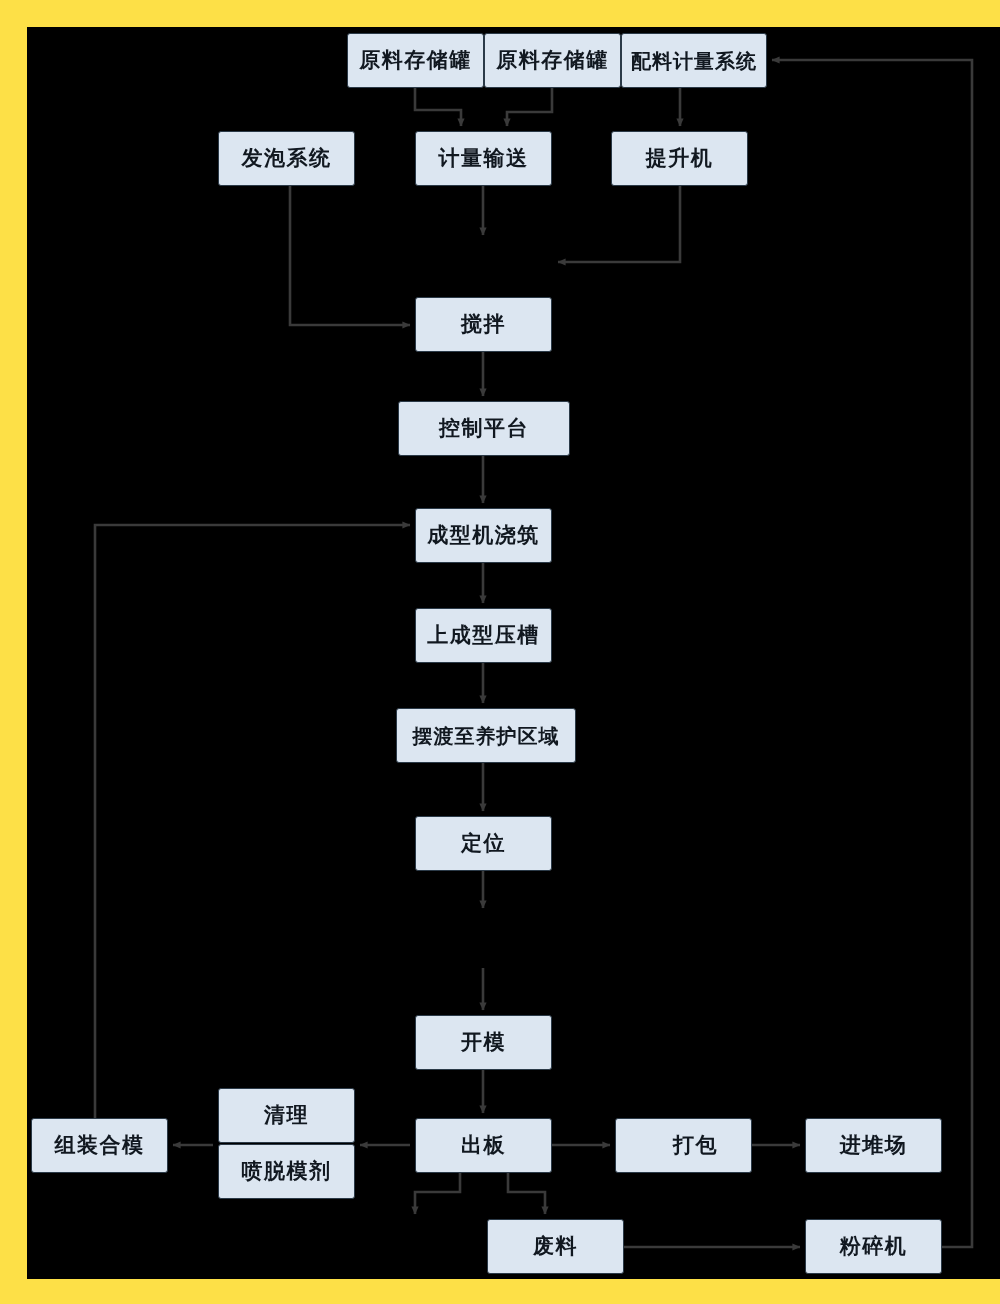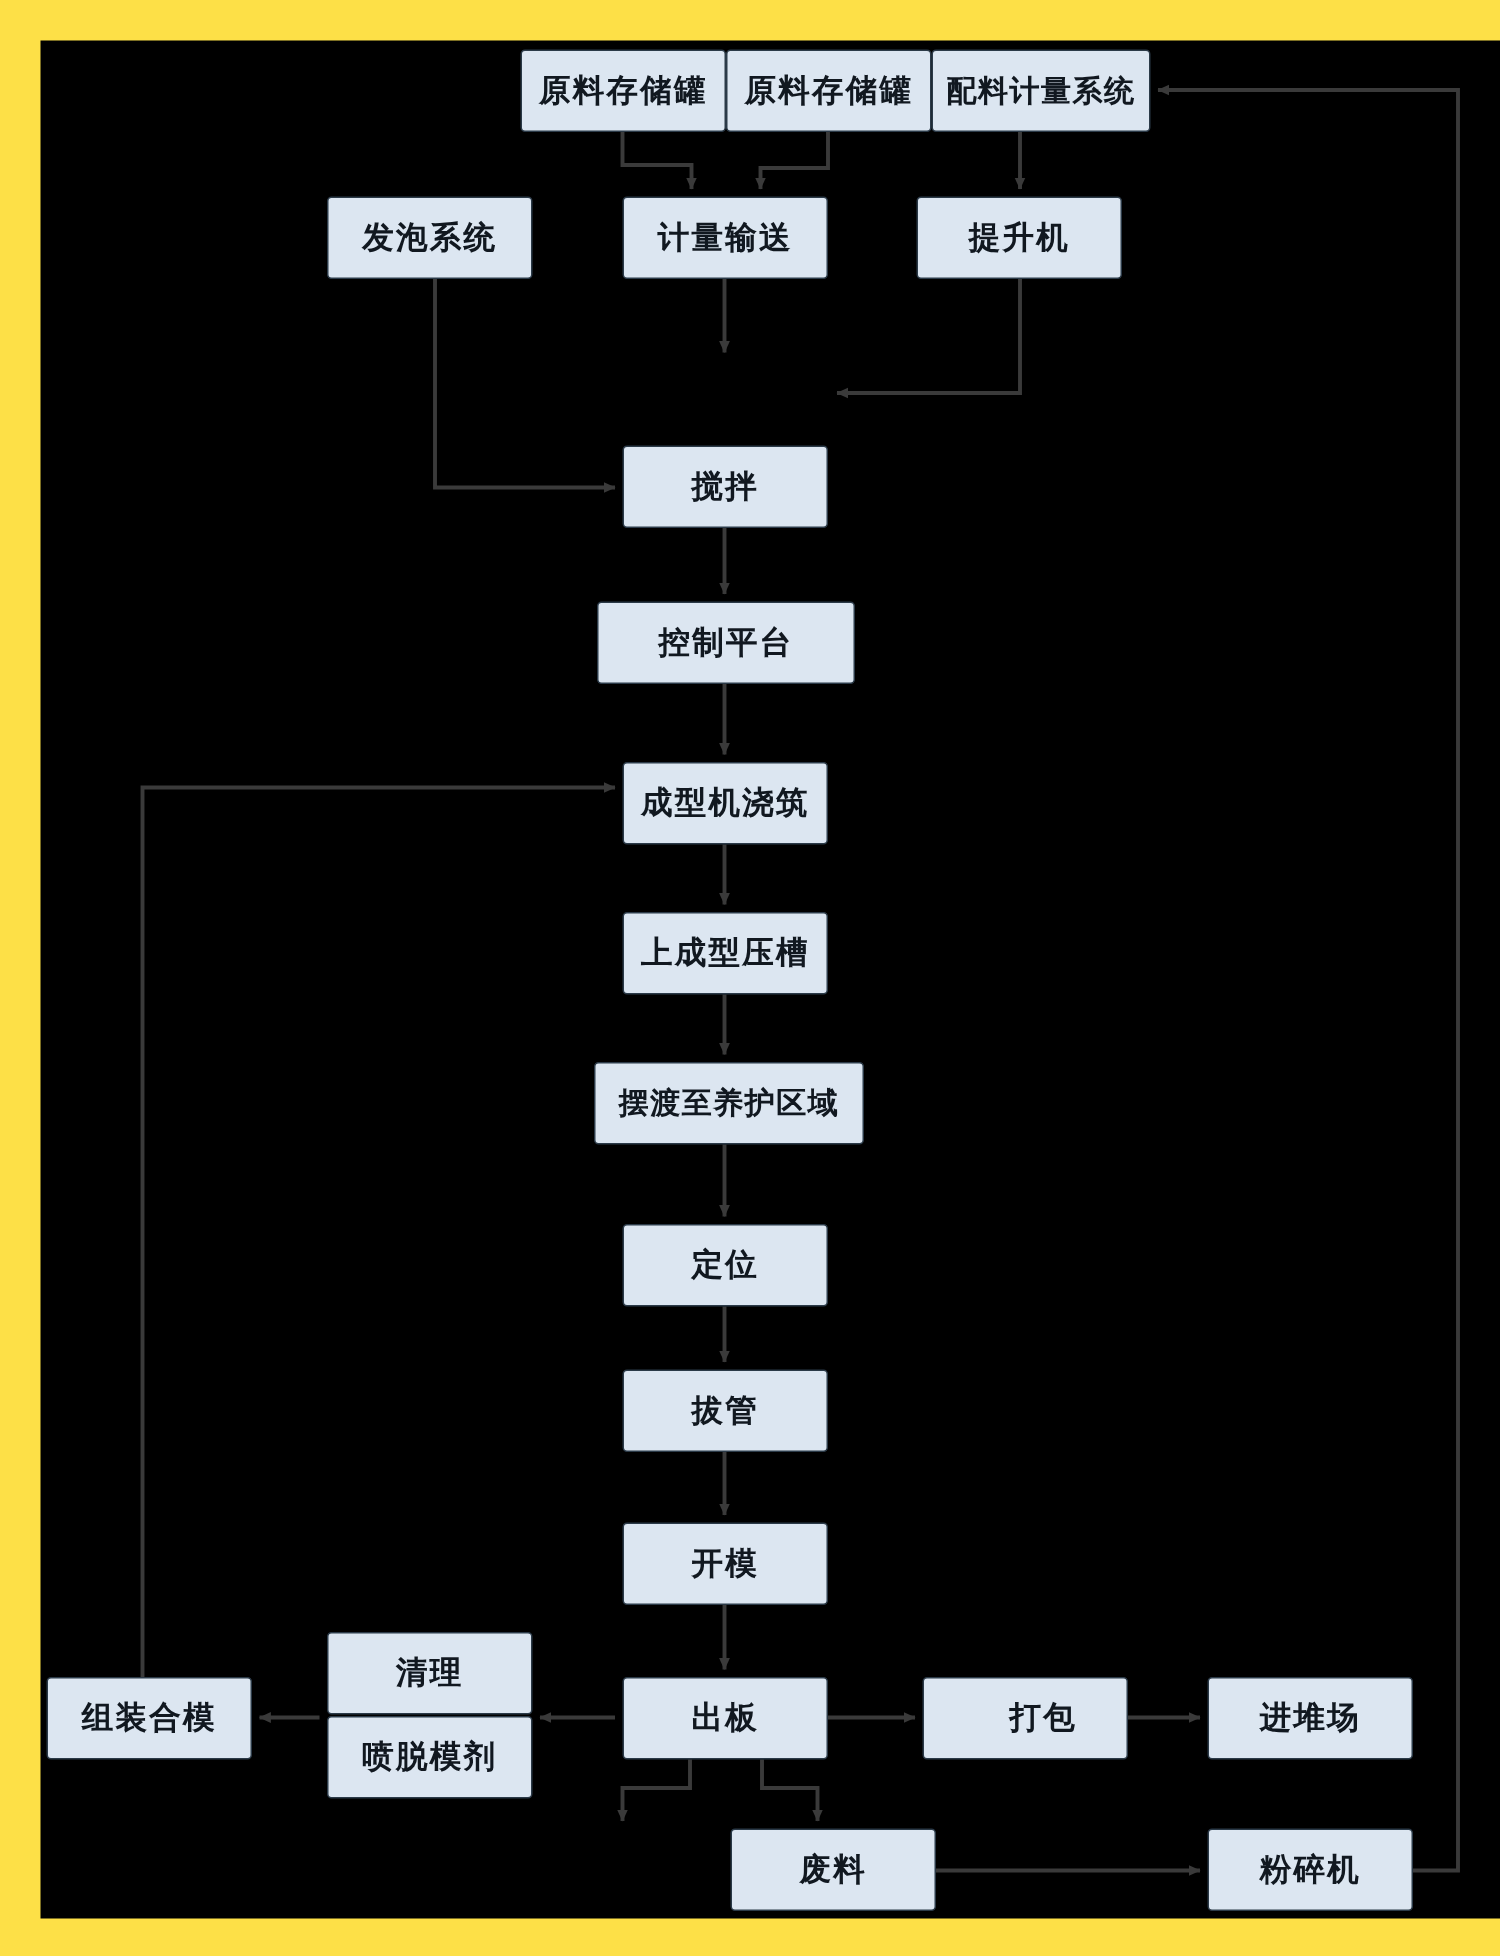--- a/index.html
+++ b/index.html
@@ -124,21 +124,20 @@
 
   <div class="node" style="left:415px;top:297px;width:137px;height:55px;">搅拌</div>
 
   <div class="node" style="left:398px;top:401px;width:172px;height:55px;">控制平台</div>
 
   <div class="node" style="left:415px;top:508px;width:137px;height:55px;">成型机浇筑</div>
   <div class="node" style="left:415px;top:608px;width:137px;height:55px;">上成型压槽</div>
   <div class="node small" style="left:396px;top:708px;width:180px;height:55px;">摆渡至养护区域</div>
 
   <div class="node" style="left:415px;top:816px;width:137px;height:55px;">定位</div>
-  <div class="node" style="left:415px;top:913px;width:137px;height:55px;">拔管</div>
   <div class="node" style="left:415px;top:1015px;width:137px;height:55px;">开模</div>
 
   <div class="node" style="left:31px;top:1118px;width:137px;height:55px;">组装合模</div>
   <div class="node" style="left:218px;top:1088px;width:137px;height:55px;">清理</div>
   <div class="node" style="left:218px;top:1144px;width:137px;height:55px;">喷脱模剂</div>
   <div class="node" style="left:415px;top:1118px;width:137px;height:55px;">出板</div>
   <div class="node" style="left:615px;top:1118px;width:137px;height:55px;padding-left:24px;">打包</div>
   <div class="node" style="left:805px;top:1118px;width:137px;height:55px;">进堆场</div>
 
   <div class="node" style="left:487px;top:1219px;width:137px;height:55px;">废料</div>

